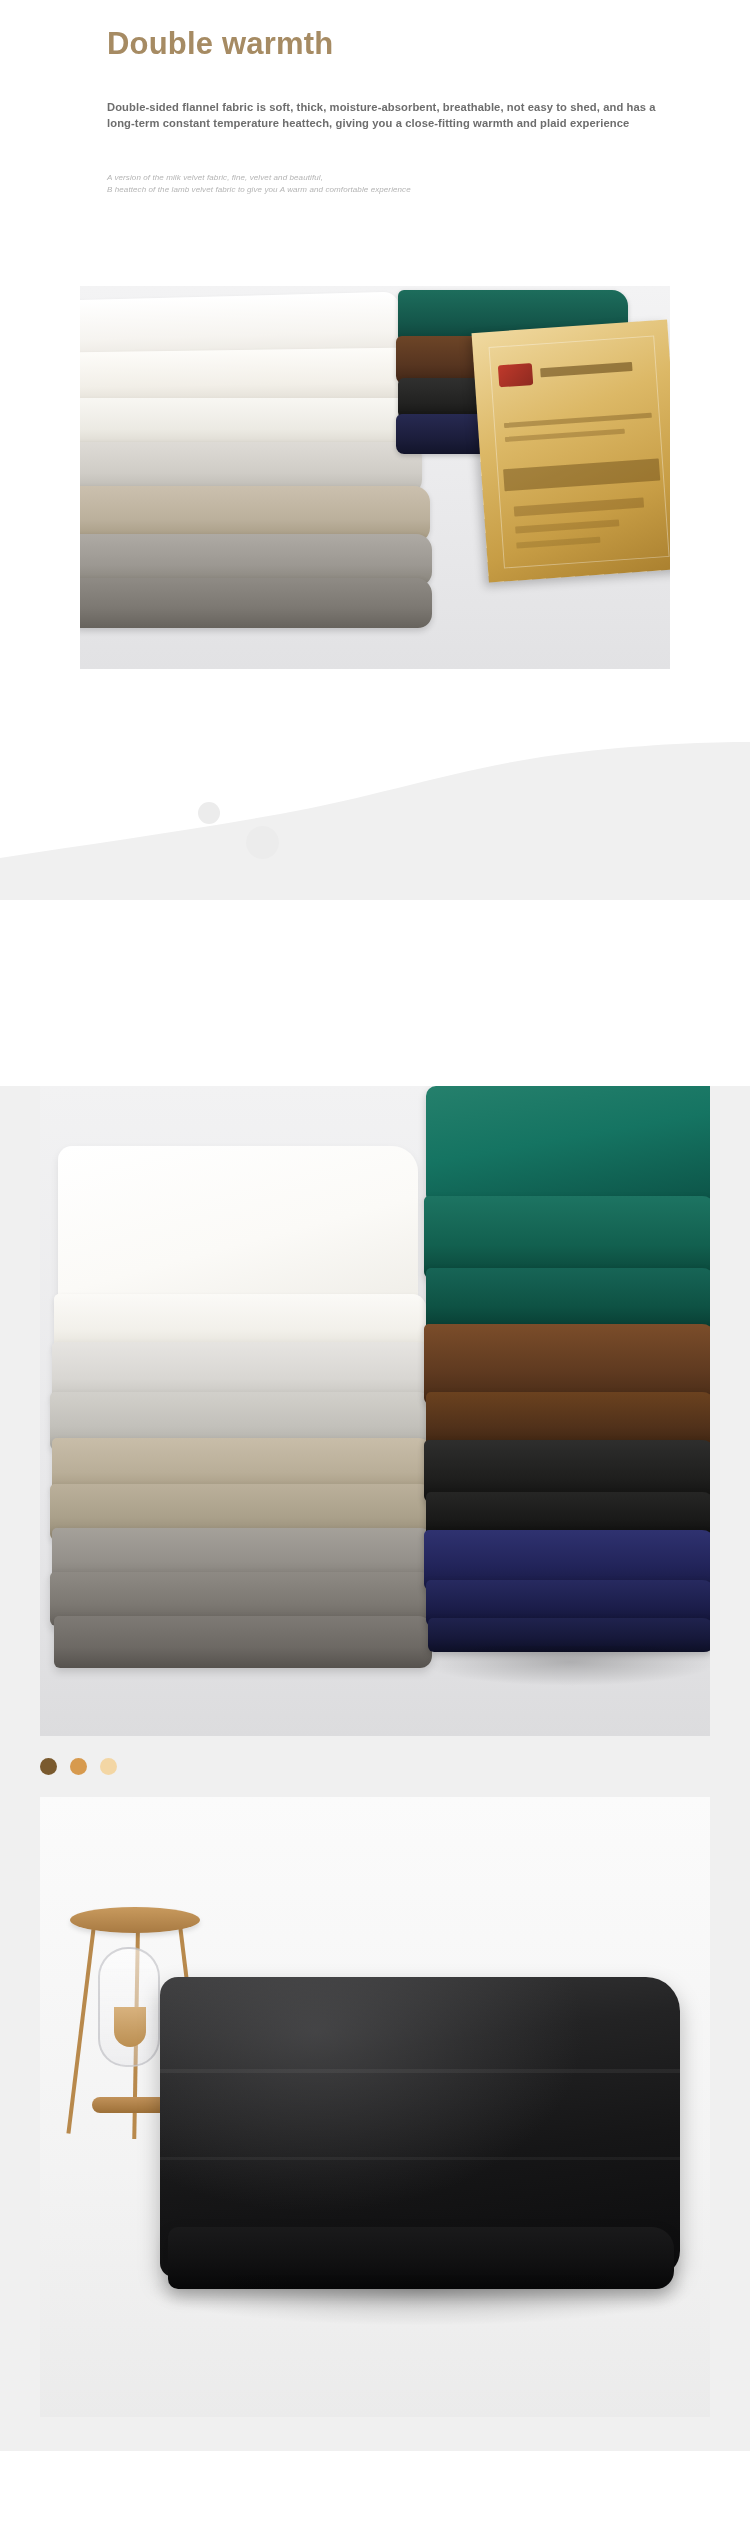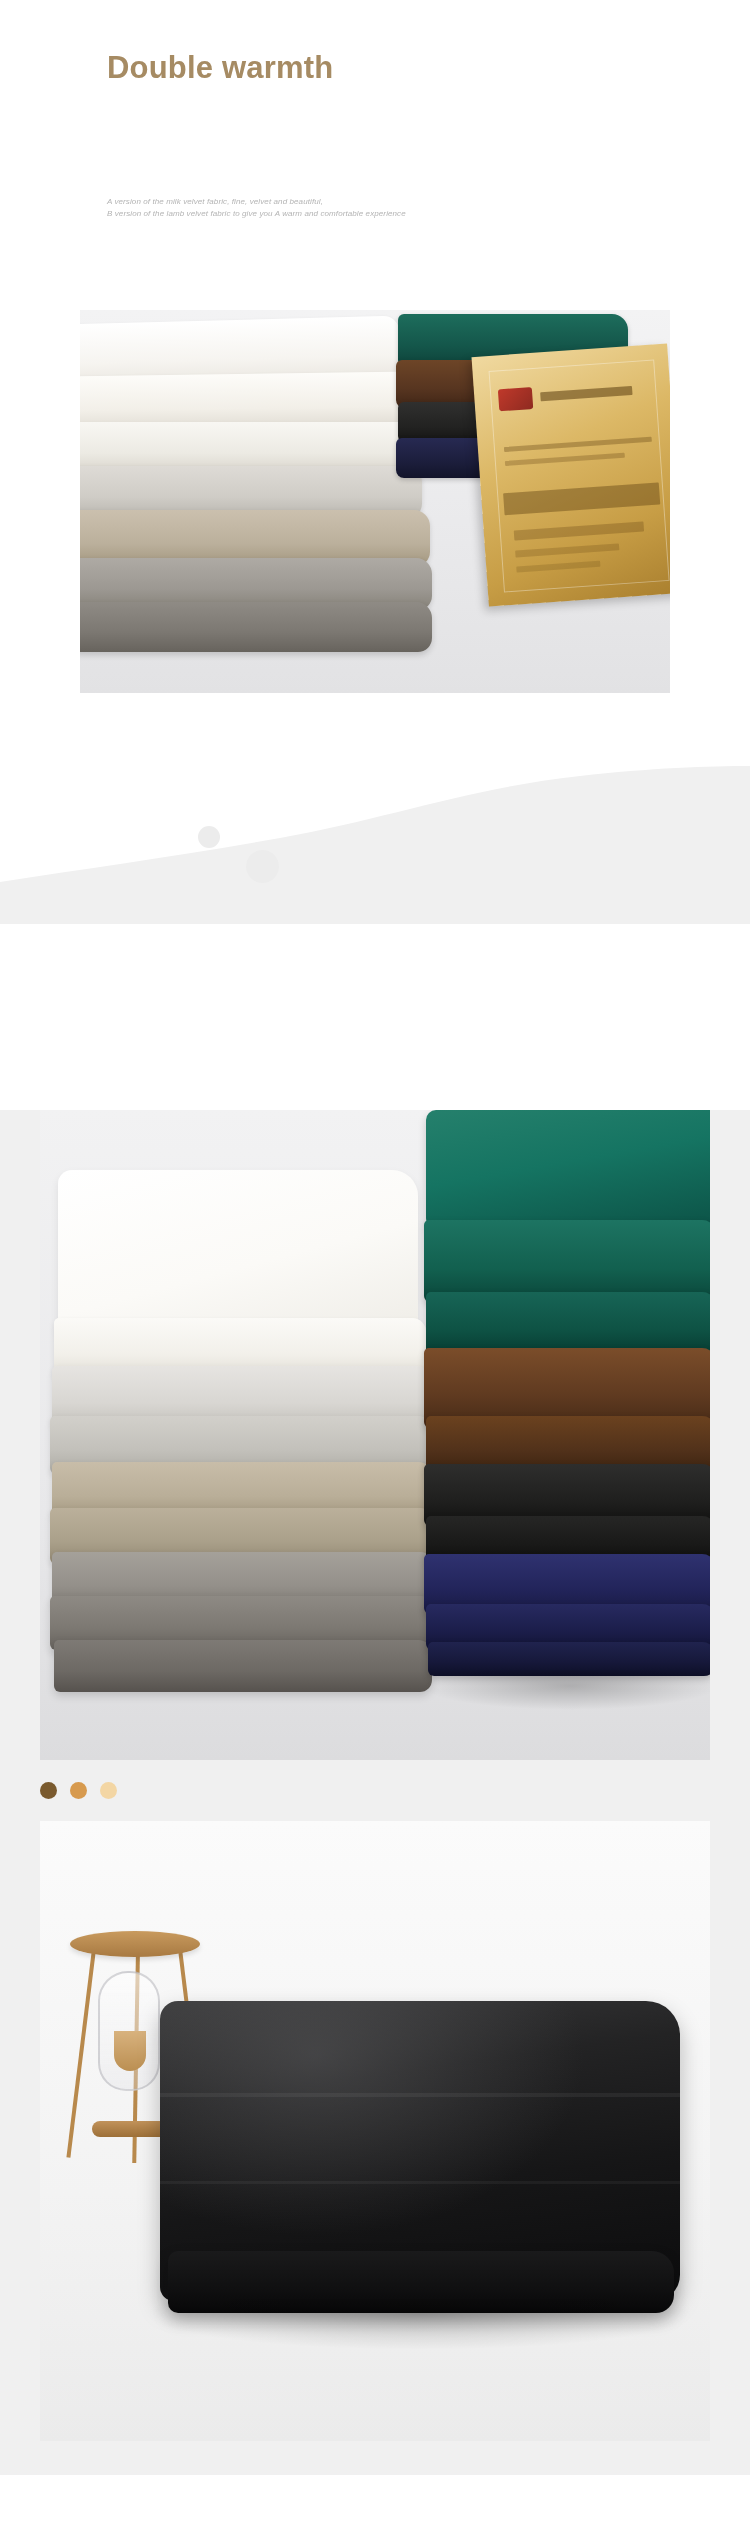--- a/index.html
+++ b/index.html
@@ -17,21 +17,20 @@
     background: #ffffff;
   }
 
   
   .sec-hero {
     position: relative;
     width: 750px;
     height: 740px;
     background: #ffffff;
     overflow: hidden;
-    margin-top: 24px;
   }
   .hero-title {
     position: absolute;
     left: 107px;
     top: 26px;
     font-size: 31px;
     font-weight: bold;
     color: #a68b63;
     letter-spacing: 0.2px;
     white-space: nowrap;
@@ -410,24 +409,25 @@
 </style>
 </head>
 <body>
 
 <div class="page">
 
   <section class="sec-hero">
 
     <h1 class="hero-title">Double warmth</h1>
 
+    <p class="hero-desc">Double-sided flannel fabric is soft, thick, moisture-absorbent, breathable, not easy to shed, and has a long-term constant temperature heattech, giving you a close-fitting warmth and plaid experience</p>
 
     <div class="hero-sub">
       <span>A version of the milk velvet fabric, fine, velvet and beautiful,</span>
-      <span>B version of the lamb velvet fabric to give you A warm and comfortable experience</span>
+      <span>B heattech of the lamb velvet fabric to give you A warm and comfortable experience</span>
     </div>
 
     <figure class="hero-photo">
       <div class="hp-bg"></div>
       <div class="fold hp-white1"></div>
       <div class="fold hp-white2"></div>
       <div class="fold hp-white3"></div>
       <div class="fold hp-gray1"></div>
       <div class="fold hp-taupe"></div>
       <div class="fold hp-gray2"></div>

